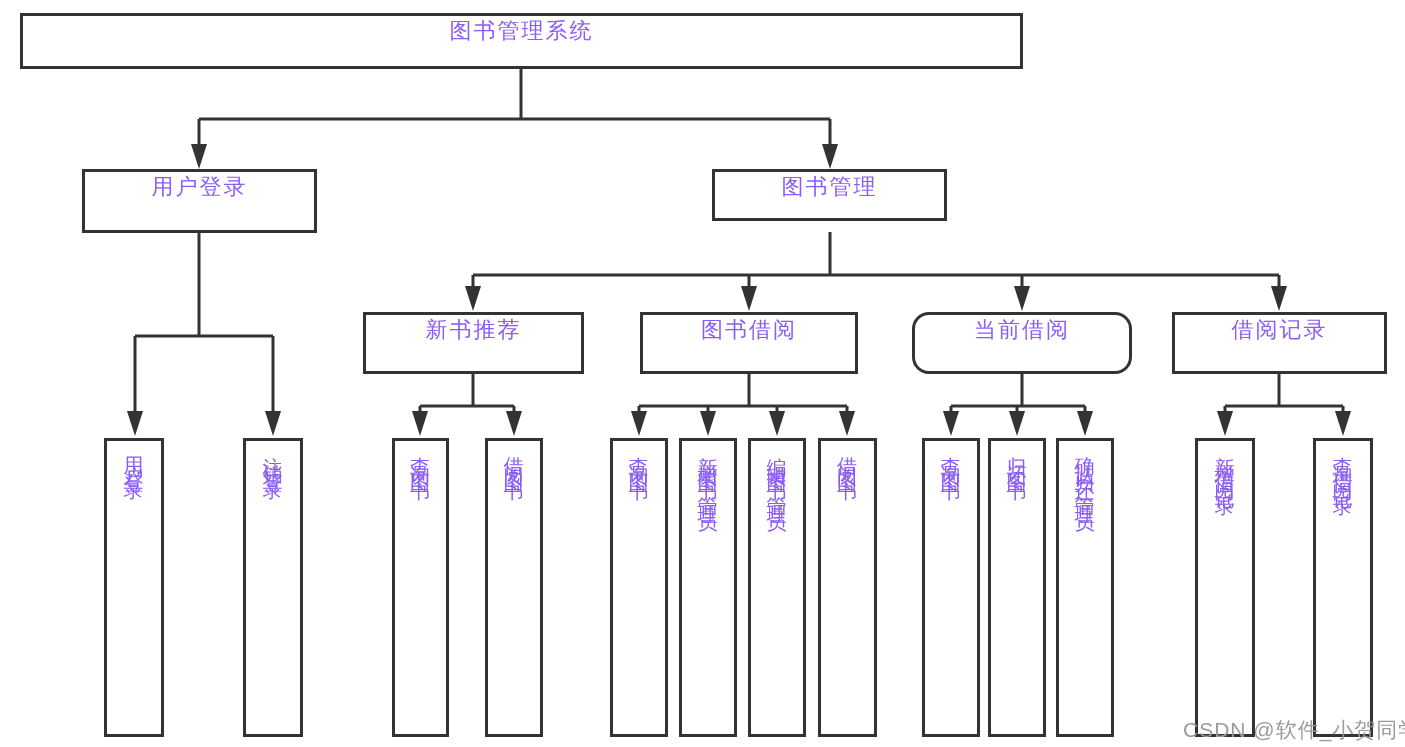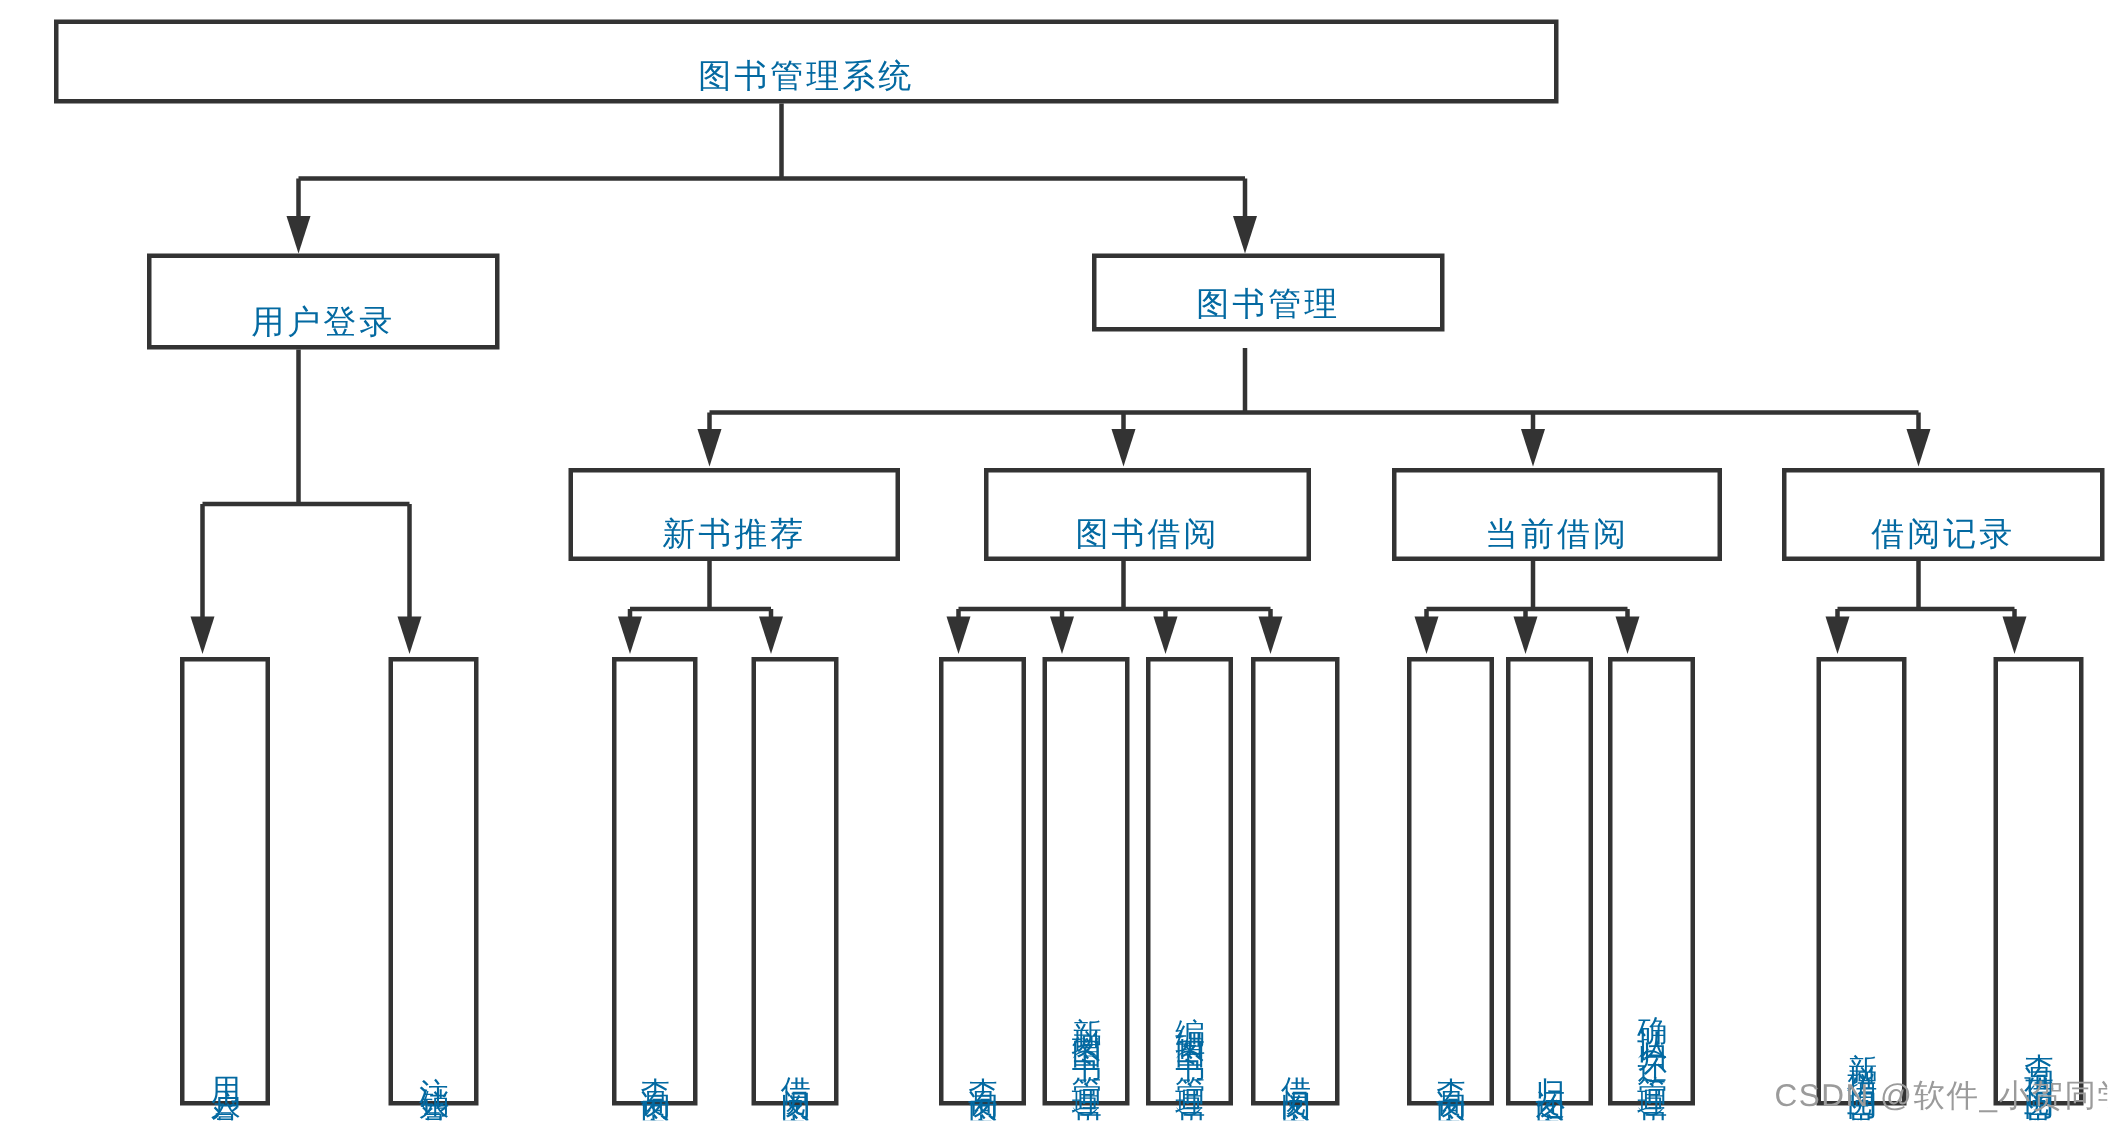--- a/index.html
+++ b/index.html
@@ -16,25 +16,24 @@
     left: 0; top: 0;
     width: 1405px; height: 747px;
     z-index: 1;
   }
   .box {
     position: absolute;
     box-sizing: border-box;
     border: 3px solid #333333;
     background: #ffffff;
     display: flex;
-    align-items: flex-end;
+    align-items: flex-start;
     justify-content: center;
-    color: #0369a1;
+    color: #8b5cf6;
     z-index: 2;
-    margin-left: 16px;
   }
   .h-label {
     font-size: 22px;
     letter-spacing: 2px;
     white-space: nowrap;
   }
   .v-label {
     writing-mode: vertical-rl;
     text-orientation: mixed;
     font-size: 20px;
@@ -101,21 +100,21 @@
   <div class="box" style="left:712px; top:169px; width:235px; height:52px;">
     <span class="h-label">图书管理</span>
   </div>
 
   <div class="box" style="left:363px; top:312px; width:221px; height:62px;">
     <span class="h-label">新书推荐</span>
   </div>
   <div class="box" style="left:640px; top:312px; width:218px; height:62px;">
     <span class="h-label">图书借阅</span>
   </div>
-  <div class="box" style="left:912px; top:312px; width:220px; height:62px;">
+  <div class="box" style="left:912px; top:312px; width:220px; height:62px;border-radius:17px;">
     <span class="h-label">当前借阅</span>
   </div>
   <div class="box" style="left:1172px; top:312px; width:215px; height:62px;">
     <span class="h-label">借阅记录</span>
   </div>
 
   <div class="box" style="left:104px; top:438px; width:60px; height:299px;">
     <span class="v-label">用户登录</span>
   </div>
   <div class="box" style="left:243px; top:438px; width:60px; height:299px;">

